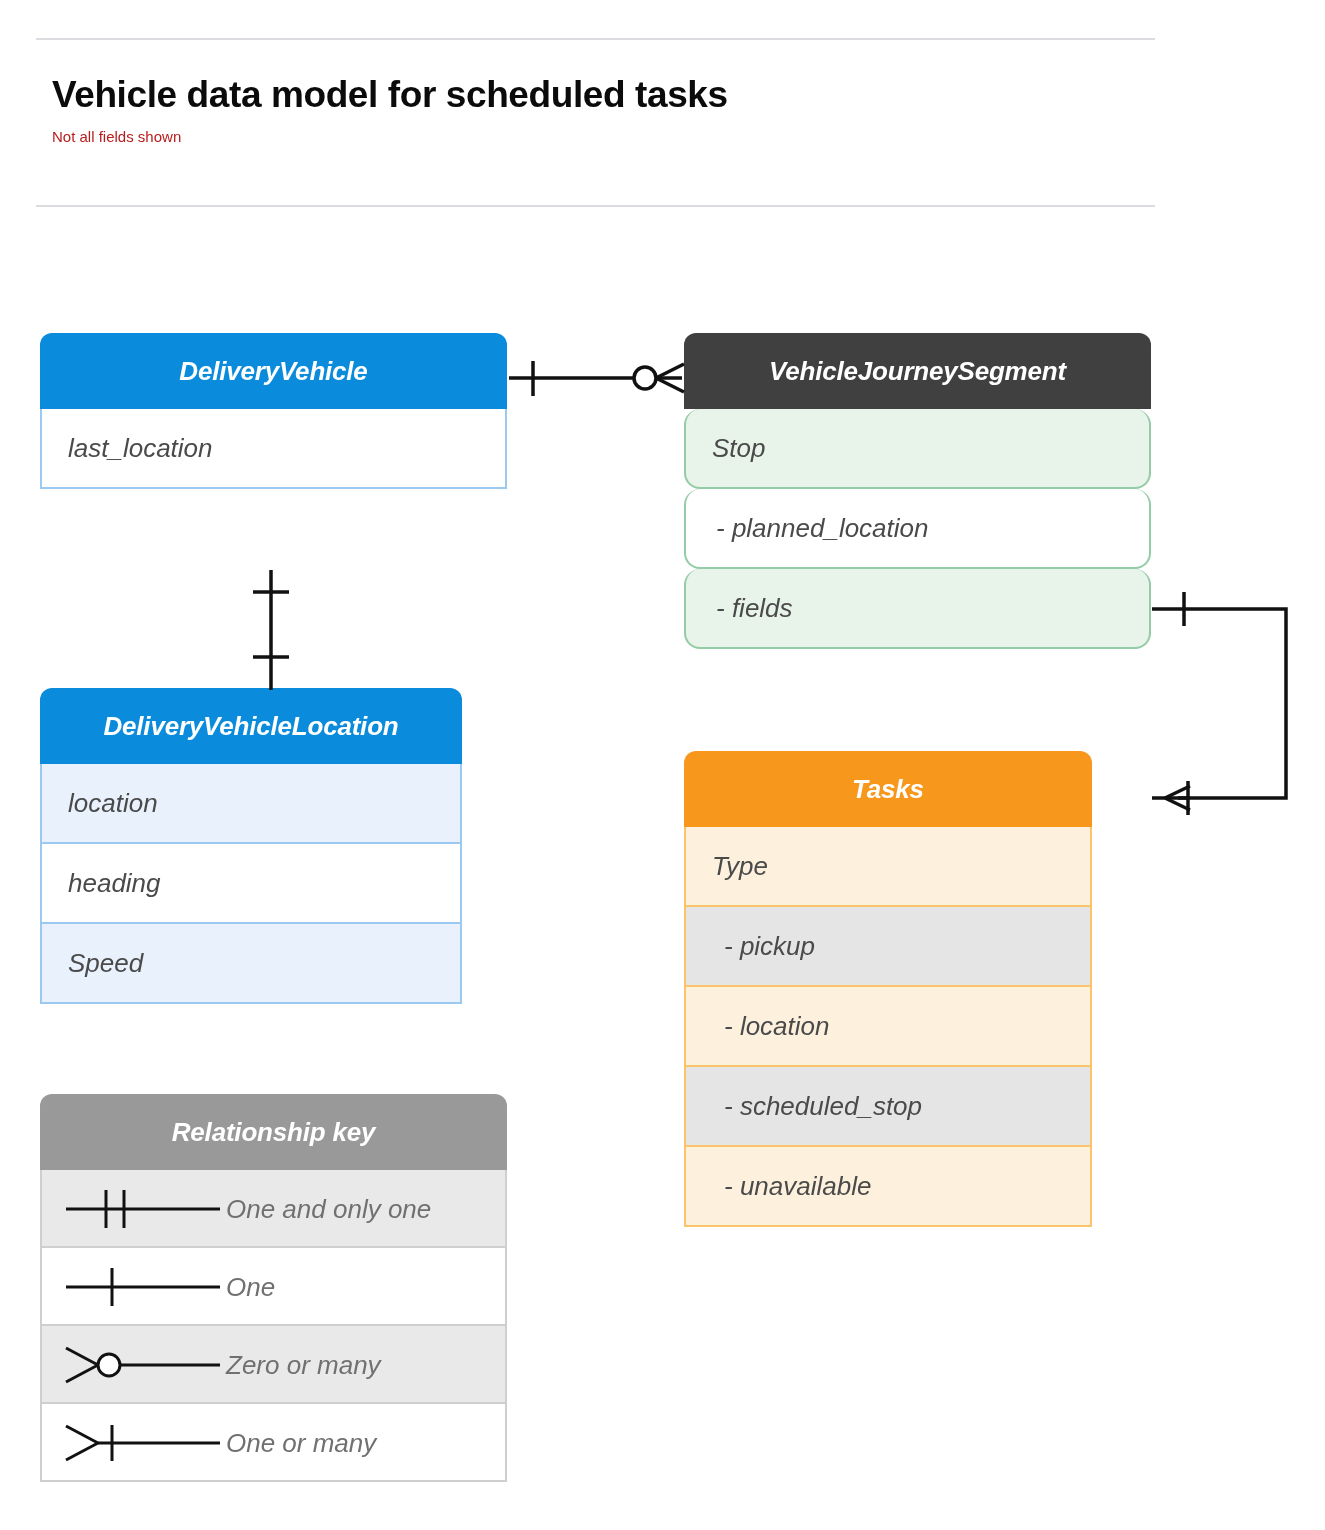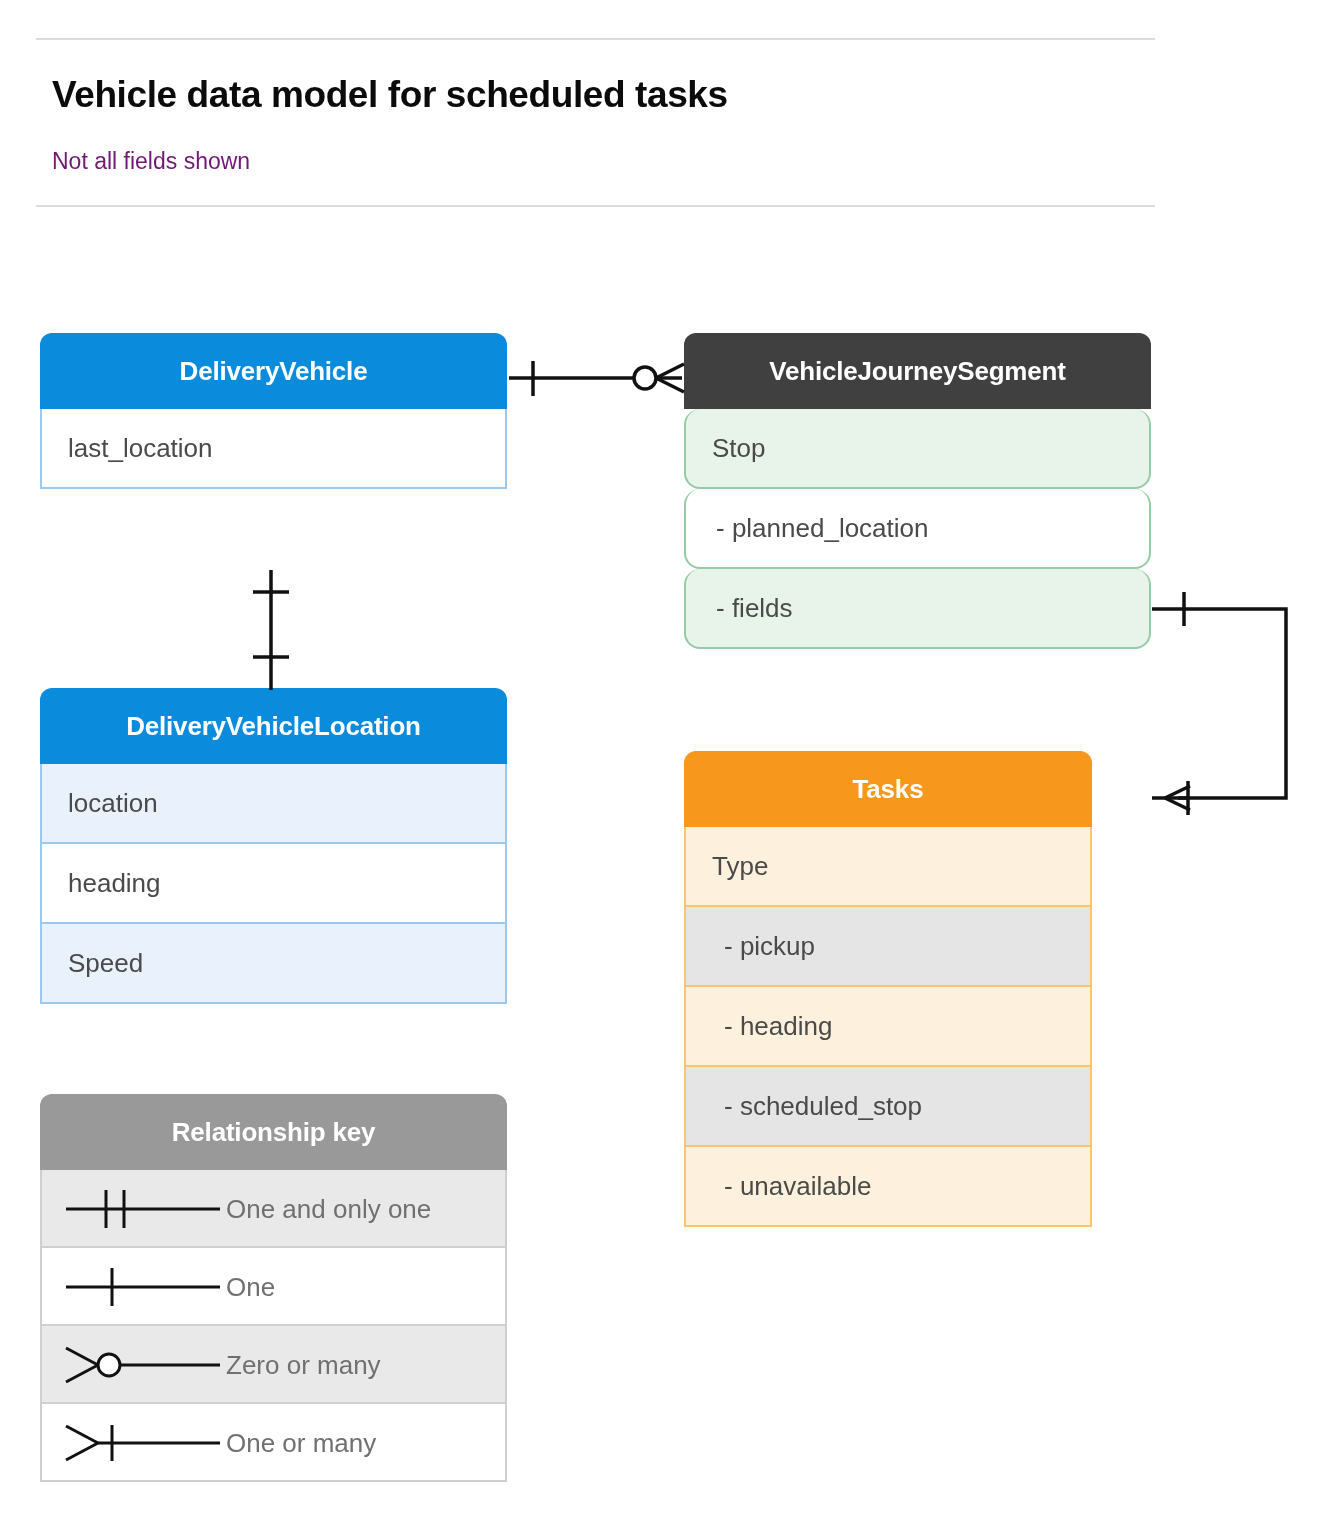--- a/index.html
+++ b/index.html
@@ -32,32 +32,33 @@
     top: 74px;
     font-size: 37px;
     font-weight: bold;
     color: #0b0b0b;
     letter-spacing: -0.4px;
     white-space: nowrap;
   }
   #page-subtitle {
     position: absolute;
     left: 52px;
-    top: 148px;
-    font-size: 23px;
+    top: 128px;
+    font-size: 15px;
     font-weight: normal;
-    color: #701a75;
+    color: #b91c1c;
     white-space: nowrap;
   }
 
   
   .entity {
     position: absolute;
     box-sizing: border-box;
     border-radius: 14px 14px 4px 4px;
+    font-style: italic;
   }
   .entity .ent-header {
     box-sizing: border-box;
     height: 76px;
     line-height: 76px;
     text-align: center;
     color: #ffffff;
     font-size: 26px;
     font-weight: bold;
     border-radius: 12px 12px 0 0;
@@ -102,21 +103,21 @@
   .theme-orange .ent-row.plain { background: #e5e5e5; }
 
   
   .theme-gray .ent-header { background: #999999; }
   .theme-gray .ent-row { border-color: #cfcfcf; }
   .theme-gray .ent-row.tint { background: #e9e9e9; }
   .theme-gray .ent-row.plain { background: #ffffff; }
 
   
   #ent-delivery-vehicle      { left: 40px;  top: 333px;  width: 467px; }
-  #ent-delivery-vehicle-loc  { left: 40px;  top: 688px;  width: 467px; }
+  #ent-delivery-vehicle-loc  { left: 40px;  top: 688px;  width: 422px; }
   #ent-journey-segment       { left: 684px; top: 333px;  width: 467px; }
   #ent-tasks                 { left: 684px; top: 751px;  width: 408px; }
   #ent-legend                { left: 40px;  top: 1094px; width: 467px; }
 
   
   #ent-legend .ent-row {
     height: 78px;
     line-height: 78px;
     padding-left: 0;
     position: relative;
@@ -173,21 +174,21 @@
   <div class="ent-header">VehicleJourneySegment</div>
   <div class="ent-row tint">Stop</div>
   <div class="ent-row plain indent2">-  planned_location</div>
   <div class="ent-row tint indent2">- fields</div>
 </div>
 
 <div class="entity theme-orange" id="ent-tasks">
   <div class="ent-header">Tasks</div>
   <div class="ent-row tint">Type</div>
   <div class="ent-row plain indent">-  pickup</div>
-  <div class="ent-row tint indent">-  heading</div>
+  <div class="ent-row tint indent">-  location</div>
   <div class="ent-row plain indent">-  scheduled_stop</div>
   <div class="ent-row tint indent">-  unavailable</div>
 </div>
 
 <div class="entity theme-gray" id="ent-legend">
   <div class="ent-header">Relationship key</div>
 
   <div class="ent-row tint">
     <span class="legend-sym">
       <svg width="160" height="78" viewBox="0 0 160 78">

